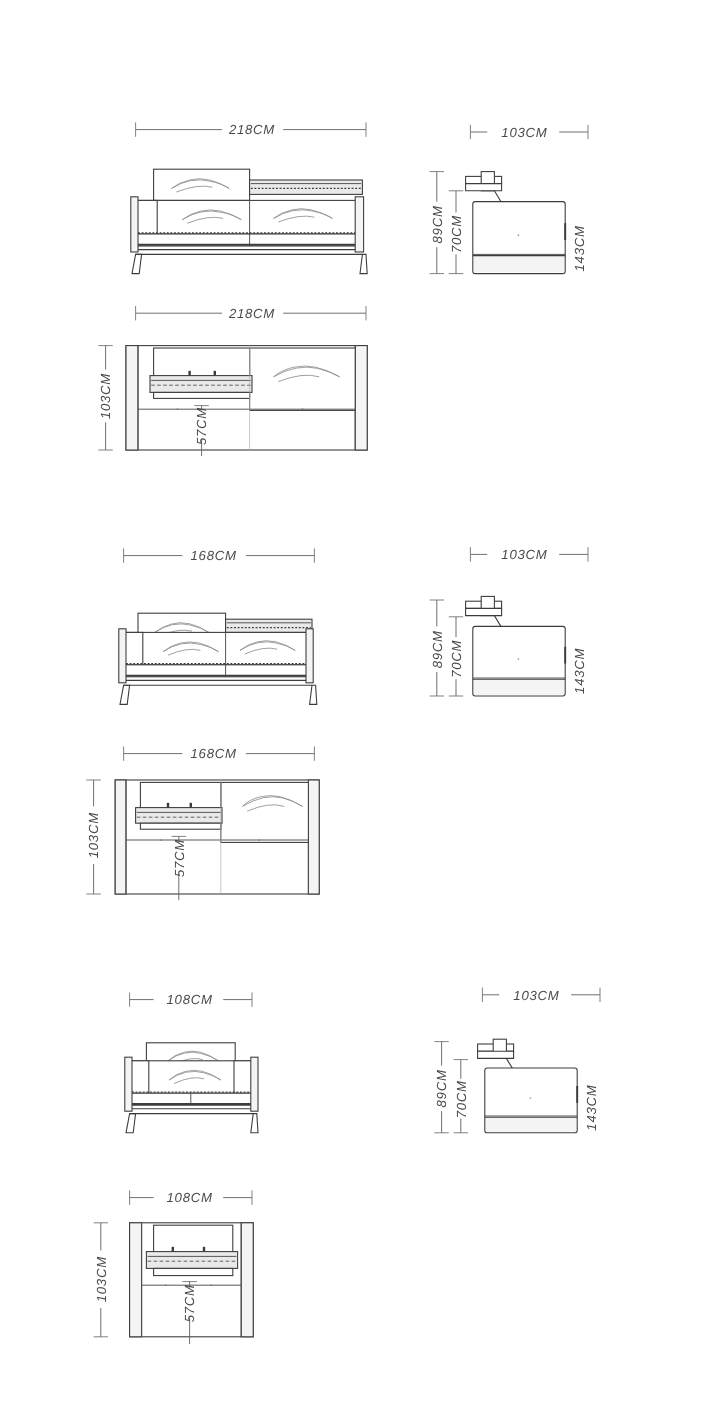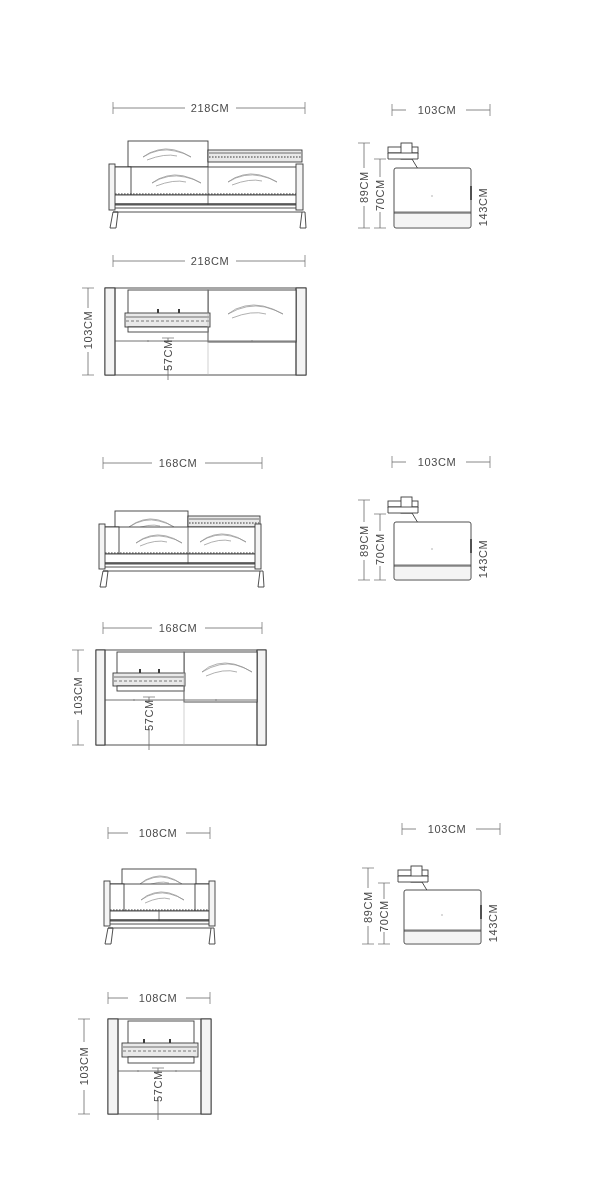--- a/index.html
+++ b/index.html
@@ -1,21 +1,21 @@
 <!DOCTYPE html>
 <html><head>
 <meta charset="utf-8">
 <style>
   html,body{margin:0;padding:0;background:#ffffff;}
   body{
     width:600px;height:1190px;position:relative;overflow:hidden;
     font-family:"Liberation Sans", sans-serif;
     background:#ffffff;
   }
-  #sheet{position:absolute;left:0;top:0;width:600px;height:1190px;}
+  #sheet{position:absolute;left:0;top:0;width:600px;height:1190px;font-style:italic;}
   svg{display:block;}
   .dimtxt{
     font-family:"Liberation Sans", sans-serif;
     font-size:11px;
     letter-spacing:0.6px;
     fill:#4a4a4a;
   }
   .vtxt{
     font-family:"Liberation Sans", sans-serif;
     font-size:11px;

